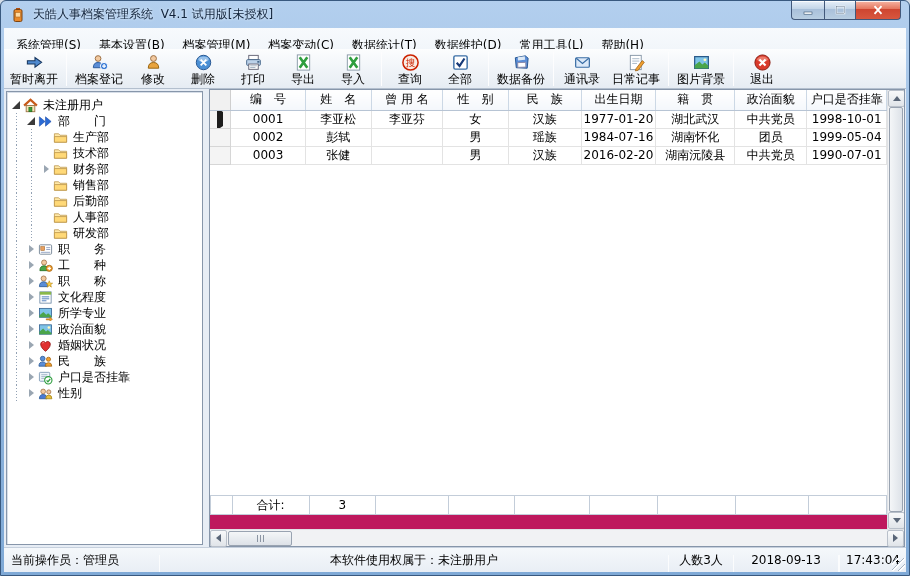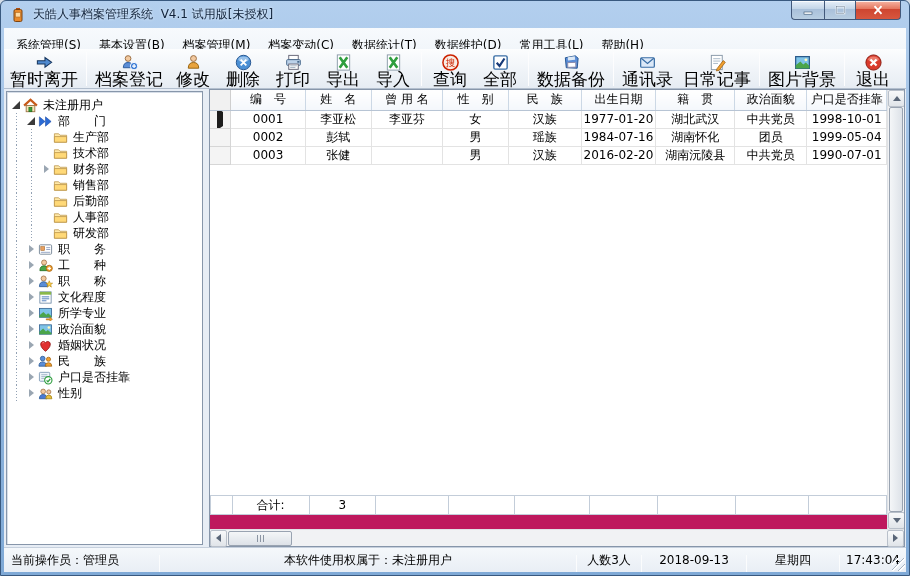--- a/index.html
+++ b/index.html
@@ -25,21 +25,21 @@
   
   .menubar{position:absolute;top:27px;left:3px;right:3px;height:36px;display:flex;align-items:center;
     background:linear-gradient(#f7fafd,#eef3f8);border-bottom:1px solid #d8e0ea;padding-left:3px;}
   .menu-item{padding:2px 9px;white-space:nowrap;}
   
   .toolbar{position:absolute;top:48px;left:3px;right:3px;height:40px;display:flex;align-items:center;
     background:linear-gradient(#fcfdfe,#e6ecf3);border-bottom:1px solid #b3bfce;padding:0 1px;}
   .tb-btn{display:flex;flex-direction:column;align-items:center;justify-content:center;height:38px;min-width:50px;padding:1px 5px 0;}
   .tb-btn .tb-ico{height:19px;display:flex;align-items:flex-end;}
   .tb-btn .tb-ico svg{width:19px;height:19px;display:block;}
-  .tb-lbl{font-size:17px;line-height:14px;white-space:nowrap;}
+  .tb-lbl{font-size:12px;line-height:14px;white-space:nowrap;}
   .tb-sep{width:1px;height:34px;background:#a9b4c2;border-right:1px solid #fdfdfe;margin:0 3px;flex:none;}
   
   .content{position:absolute;top:88px;left:3px;right:3px;bottom:28px;background:#e7edf5;}
   .tree-panel{position:absolute;left:2px;top:2px;bottom:2px;width:197px;background:#fff;
     border:1px solid #8796aa;box-shadow:inset 1px 1px 0 #d7dee8;overflow:hidden;padding:5px 0 0 2px;}
   .tree-row{display:flex;align-items:center;height:16px;white-space:nowrap;}
   .slot{width:15px;flex:none;align-self:stretch;}
   .slot.guide{background-image:repeating-linear-gradient(to bottom,#93a2b4 0,#93a2b4 1px,transparent 1px,transparent 3px);
     background-size:1px 100%;background-repeat:no-repeat;background-position:7px 0;}
   .exp{width:14px;flex:none;display:flex;align-items:center;justify-content:center;}
@@ -670,19 +670,18 @@
 
   <div class="statusbar">
     <div class="sb-sec sec-op">当前操作员：管理员</div>
     <div class="sb-sep"></div>
     <div class="sb-sec sec-lic">本软件使用权属于：未注册用户</div>
     <div class="sb-sep"></div>
     <div class="sb-sec sec-cnt">人数3人</div>
     <div class="sb-sep"></div>
     <div class="sb-sec sec-date">2018-09-13</div>
     <div class="sb-sep"></div>
-    <div class="sb-sec sec-week">星期四</div>
     <div class="sb-sep"></div>
     <div class="sb-sec sec-time">17:43:04</div>
     <div class="grip"></div>
   </div>
 
 </div>
 
 </body></html>

